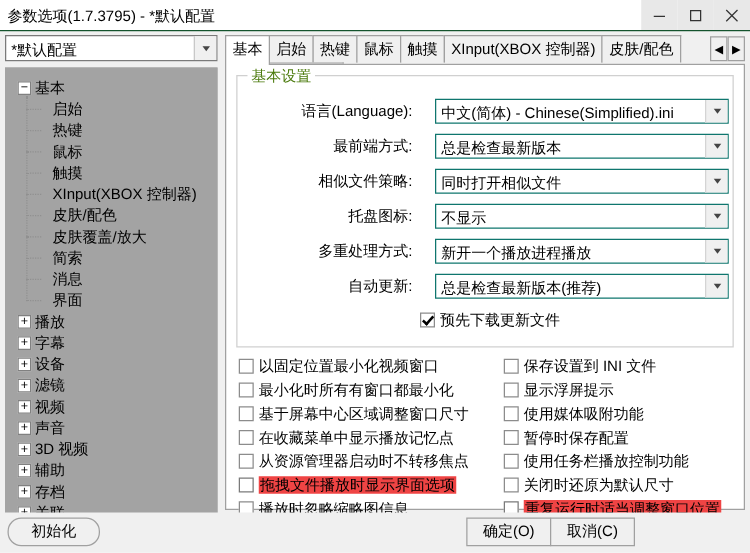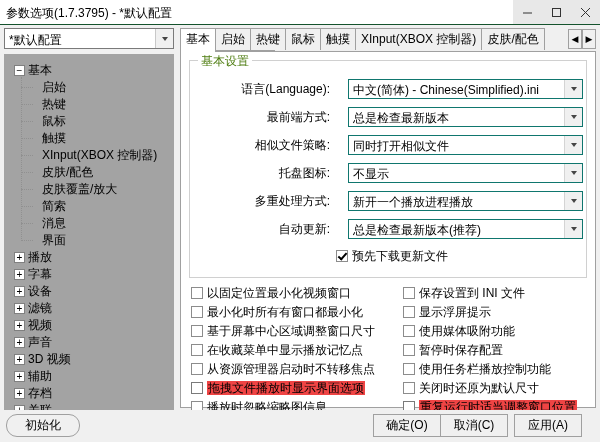--- a/index.html
+++ b/index.html
@@ -511,16 +511,15 @@
         </div>
       </div>
 
     </div>
   </div>
 
   <div class="bottombar">
     <div class="btn bb1">初始化</div>
     <div class="btn bb3">确定(O)</div>
     <div class="btn bb4">取消(C)</div>
-    <div class="btn bb5">应用(A)</div>
   </div>
 
 </div>
 
 </body></html>

